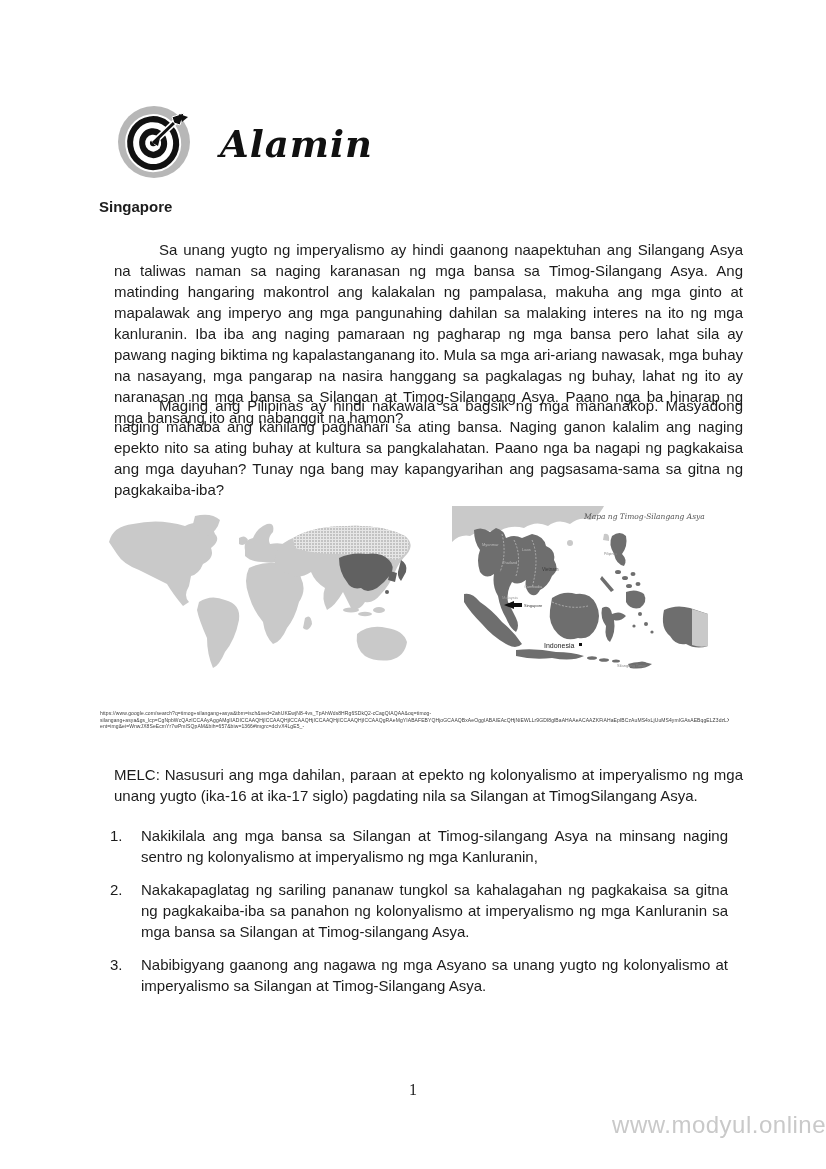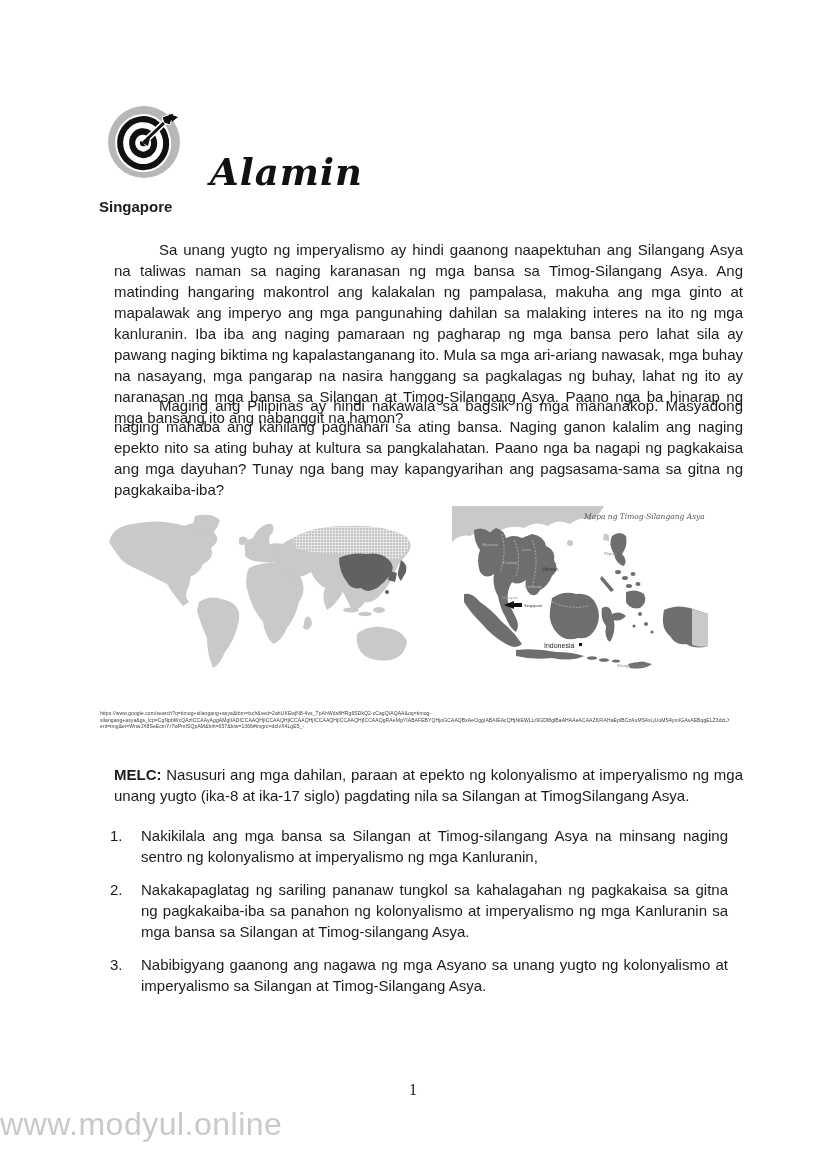--- a/index.html
+++ b/index.html
@@ -1,21 +1,21 @@
 <!DOCTYPE html>
 <html><head>
 <meta charset="utf-8">
 <style>
   html,body { margin:0; padding:0; background:#ffffff; }
   .page {
     position:relative; width:826px; height:1169px; margin:0 auto;
     background:#ffffff; overflow:hidden;
     font-family:"Liberation Sans", sans-serif; font-size:15px; line-height:21px; color:#1c1c1c;
   }
-  .header { position:absolute; top:105px; left:106px; display:flex; align-items:flex-end; }
+  .header { position:absolute; top:105px; left:116px; display:flex; align-items:center; }
   .lesson-icon { width:78px; height:78px; }
   .lesson-title {
     margin-left:26px; font-family:"DejaVu Serif", serif; font-weight:bold; font-style:italic;
     font-size:37px; color:#111; letter-spacing:1px;
   }
   .section-heading { position:absolute; left:99px; top:196px; font-weight:bold; }
   .para { position:absolute; left:99px; width:629px; text-align:justify; margin:15px; }
   .para.indent { text-indent:45px; }
   .p1 { top:224px; }
   .p2 { top:380px; }
@@ -30,24 +30,24 @@
   .melc { top:749px; }
   .objectives { position:absolute; left:110px; top:825px; width:618px; }
   .obj-item { display:flex; margin-bottom:12px; text-align:left; }
   .obj-item .num { width:22px; flex:0 0 22px; }
   .obj-item .obj-text { flex:1; padding-left:9px; text-align:justify; }
   .page-number {
     position:absolute; left:0; top:1079px; width:100%; text-align:center;
     font-family:"Liberation Serif", serif; font-size:16px; color:#222;
   }
   .watermark {
-    position:absolute; left:0; top:1114px; width:100%; text-align:left;
-    font-size:32px; color:#c9c9c9; letter-spacing:0.5px;
-  }
-  .bold { font-weight:bold; }
+    position:absolute; left:0; top:1114px; width:100%; text-align:right;
+    font-size:24px; color:#c9c9c9; letter-spacing:0.5px;
+  }
+  .bold { font-weight:normal; }
 </style>
 </head>
 <body>
 
 <div class="page">
 
   <div class="header">
     <svg class="lesson-icon" viewBox="0 0 78 78" aria-hidden="true">
       <circle cx="38" cy="37" r="36" fill="#b7b7b7"></circle>
       <g transform="rotate(-8 38 37)">
@@ -186,21 +186,21 @@
       </g>
     </svg>
   </div>
 
   <div class="citation">
     <div>https://www.google.com/search?q=timog+silangang+asya&amp;tbm=isch&amp;ved=2ahUKEwjN8-4vs_TpAhWds8HRg6SDkQ2-cCagQIAQAA&amp;oq=timog-</div>
     <div>silangang+asya&amp;gs_lcp=CgNpbWcQAzICCAAyAggAMgIIADICCAAQHjICCAAQHjICCAAQHjICCAAQHjICCAAQHjICCAAQgRAeMgYIABAFEBYQHjoGCAAQBxAeOggIABAIEAcQHjNiEWLLr9GDI8glBaAHAAeACAAZKFiAHaEpIBCzAuMS4xLjUuMS4ymIGAsAEBqgELZ3dzLXdpei1pbWfAAQE&amp;scli</div>
     <div>ent=img&amp;ei=WnwJX8SeEcmYr7wPmISQpAM&amp;bih=657&amp;biw=1366#imgrc=dcIvX4LgE5_-</div>
   </div>
 
-  <p class="para melc"><span class="bold">MELC:</span> <span>Nasusuri ang mga dahilan, paraan at epekto ng kolonyalismo at imperyalismo ng mga unang yugto (ika-8 at ika-17 siglo) pagdating nila sa Silangan at TimogSilangang Asya.</span></p>
+  <p class="para melc"><span class="bold">MELC:</span> <span>Nasusuri ang mga dahilan, paraan at epekto ng kolonyalismo at imperyalismo ng mga unang yugto (ika-16 at ika-17 siglo) pagdating nila sa Silangan at TimogSilangang Asya.</span></p>
 
   <div class="objectives">
     <div class="obj-item">
       <span class="num">1.</span>
       <span class="obj-text">Nakikilala ang mga bansa sa Silangan at Timog-silangang Asya na minsang naging sentro ng kolonyalismo at imperyalismo ng mga Kanluranin,</span>
     </div>
     <div class="obj-item">
       <span class="num">2.</span>
       <span class="obj-text">Nakakapaglatag ng sariling pananaw tungkol sa kahalagahan ng pagkakaisa sa gitna ng pagkakaiba-iba sa panahon ng kolonyalismo at imperyalismo ng mga Kanluranin sa mga bansa sa Silangan at Timog-silangang Asya.</span>
     </div>

